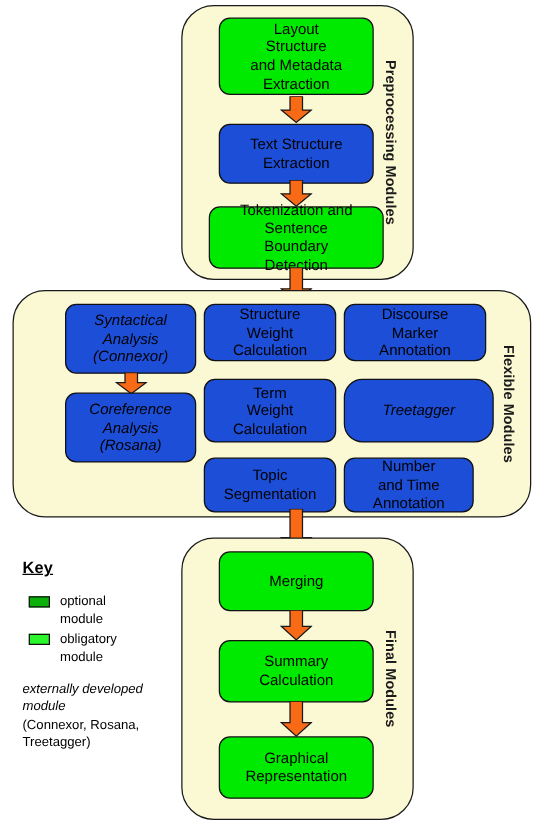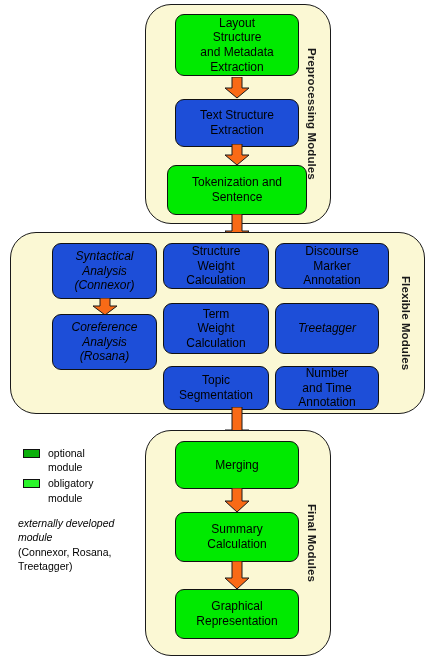--- a/index.html
+++ b/index.html
@@ -70,21 +70,21 @@
   #m-textstr  { left: 175px; top: 99px;  width: 124px; height: 48px; }
   #m-token    { left: 167px; top: 165px; width: 140px; height: 50px; }
 
   
   #m-syntax   { left: 52px;  top: 243px; width: 105px; height: 56px; }
   #m-coref    { left: 52px;  top: 314px; width: 105px; height: 56px; }
   #m-structw  { left: 163px; top: 243px; width: 106px; height: 46px; }
   #m-termw    { left: 163px; top: 303px; width: 106px; height: 51px; }
   #m-topicseg { left: 163px; top: 366px; width: 106px; height: 44px; }
   #m-discourse{ left: 275px; top: 243px; width: 114px; height: 46px; }
-  #m-treetag  { left: 275px; top: 303px; width: 104px; height: 51px; }
+  #m-treetag  { left: 275px; top: 303px; width: 120px; height: 51px; border-radius: 15px; }
   #m-numtime  { left: 275px; top: 366px; width: 104px; height: 44px; }
 
   
   #m-merging  { left: 175px; top: 441px; width: 124px; height: 48px; }
   #m-summary  { left: 175px; top: 512px; width: 124px; height: 50px; }
   #m-graph    { left: 175px; top: 589px; width: 124px; height: 50px; }
 
   
   .arrow {
     position: absolute;
@@ -173,20 +173,21 @@
 <div class="arrow" id="arrow-2">
   <svg viewBox="0 0 26 22" preserveAspectRatio="none">
     <polygon points="8,0 18,0 18,11 25,11 13,21 1,11 8,11" fill="#f96a16" stroke="#1a1a1a" stroke-width="1"></polygon>
   </svg>
 </div>
 
 <div class="module obligatory" id="m-token">
   <span>
     <span>Tokenization and</span><br>
     <span>Sentence</span><br>
+    <span>Boundary Detection</span>
   </span>
 </div>
 
 <div class="arrow" id="arrow-3">
   <svg viewBox="0 0 26 29" preserveAspectRatio="none">
     <polygon points="8,0 18,0 18,17 25,17 13,28 1,17 8,17" fill="#f96a16" stroke="#1a1a1a" stroke-width="1"></polygon>
   </svg>
 </div>
 
 <div class="panel" id="panel-flexible">
@@ -285,20 +286,21 @@
 </div>
 
 <div class="module obligatory" id="m-graph">
   <span>
     <span>Graphical</span><br>
     <span>Representation</span>
   </span>
 </div>
 
 <div id="key">
+  <div id="key-title">Key</div>
 
   <div class="key-row">
     <div class="key-swatch optional"></div>
     <div class="key-text">
       <span>optional</span><br>
       <span>module</span>
     </div>
   </div>
 
   <div class="key-row">

